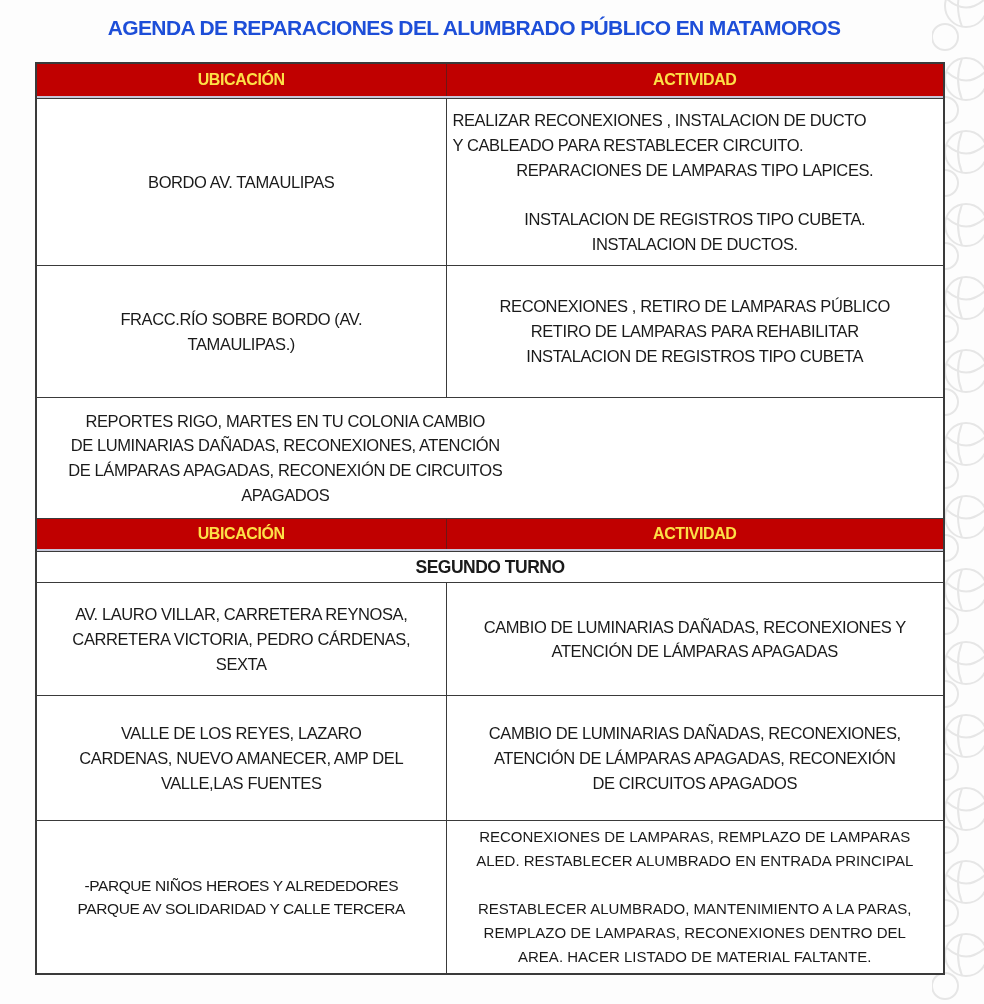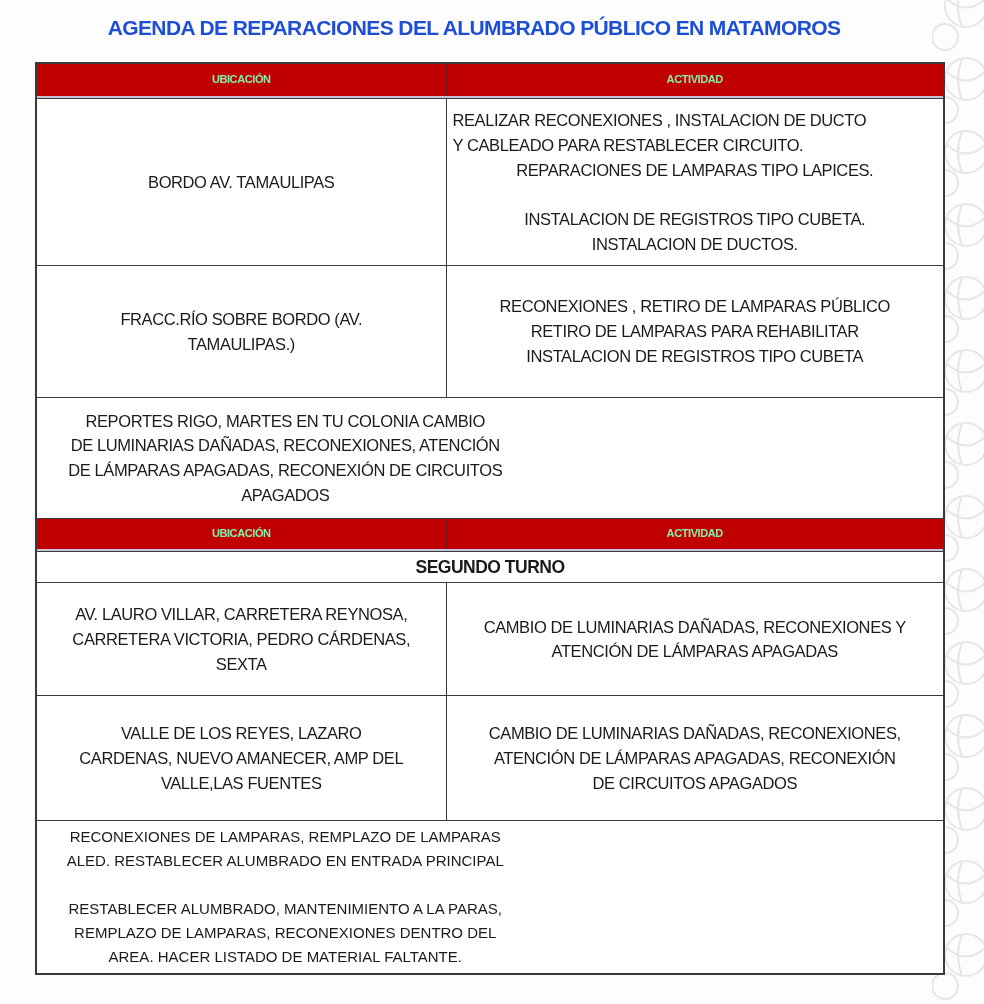--- a/index.html
+++ b/index.html
@@ -42,21 +42,21 @@
     font-size:16.5px;letter-spacing:-0.4px;line-height:1.5;
   }
   .col1{width:45.2%;border-right:1.5px solid #3a3a3a;}
   .col2{width:54.8%;}
   
   .header-row{
     background:#c00000;
     border-bottom:2px solid #c6c6d8;
   }
   .header-row .cell{
-    color:#86efac;font-weight:bold;font-size:11px;
+    color:#fde047;font-weight:bold;font-size:16px;
     min-height:30px;padding:2px 6px;line-height:1.2;
     justify-content:center;
   }
   .header-row .col1{border-right:1.5px solid rgba(40,40,40,0.55);}
   .h1 .cell{min-height:32px;}
   
   .section-row .cell{
     width:100%;border-right:none;
     font-weight:bold;font-size:17.5px;letter-spacing:-0.5px;
     min-height:27px;padding:2px 6px;
@@ -160,20 +160,22 @@
   <div class="row r4">
     <div class="cell col1 loc">VALLE DE LOS REYES, LAZARO
 CARDENAS, NUEVO AMANECER, AMP DEL
 VALLE,LAS FUENTES</div>
     <div class="cell col2 act">CAMBIO DE LUMINARIAS DAÑADAS, RECONEXIONES,
 ATENCIÓN DE LÁMPARAS APAGADAS, RECONEXIÓN
 DE CIRCUITOS APAGADOS</div>
   </div>
 
   <div class="row r5">
+    <div class="cell col1 loc">-PARQUE NIÑOS HEROES Y ALREDEDORES
+PARQUE AV SOLIDARIDAD Y CALLE TERCERA</div>
     <div class="cell col2 act">RECONEXIONES DE LAMPARAS, REMPLAZO DE LAMPARAS
 ALED. RESTABLECER ALUMBRADO EN ENTRADA PRINCIPAL
 
 RESTABLECER ALUMBRADO, MANTENIMIENTO A LA PARAS,
 REMPLAZO DE LAMPARAS, RECONEXIONES DENTRO DEL
 AREA. HACER LISTADO DE MATERIAL FALTANTE.</div>
   </div>
 
 </div>
 

